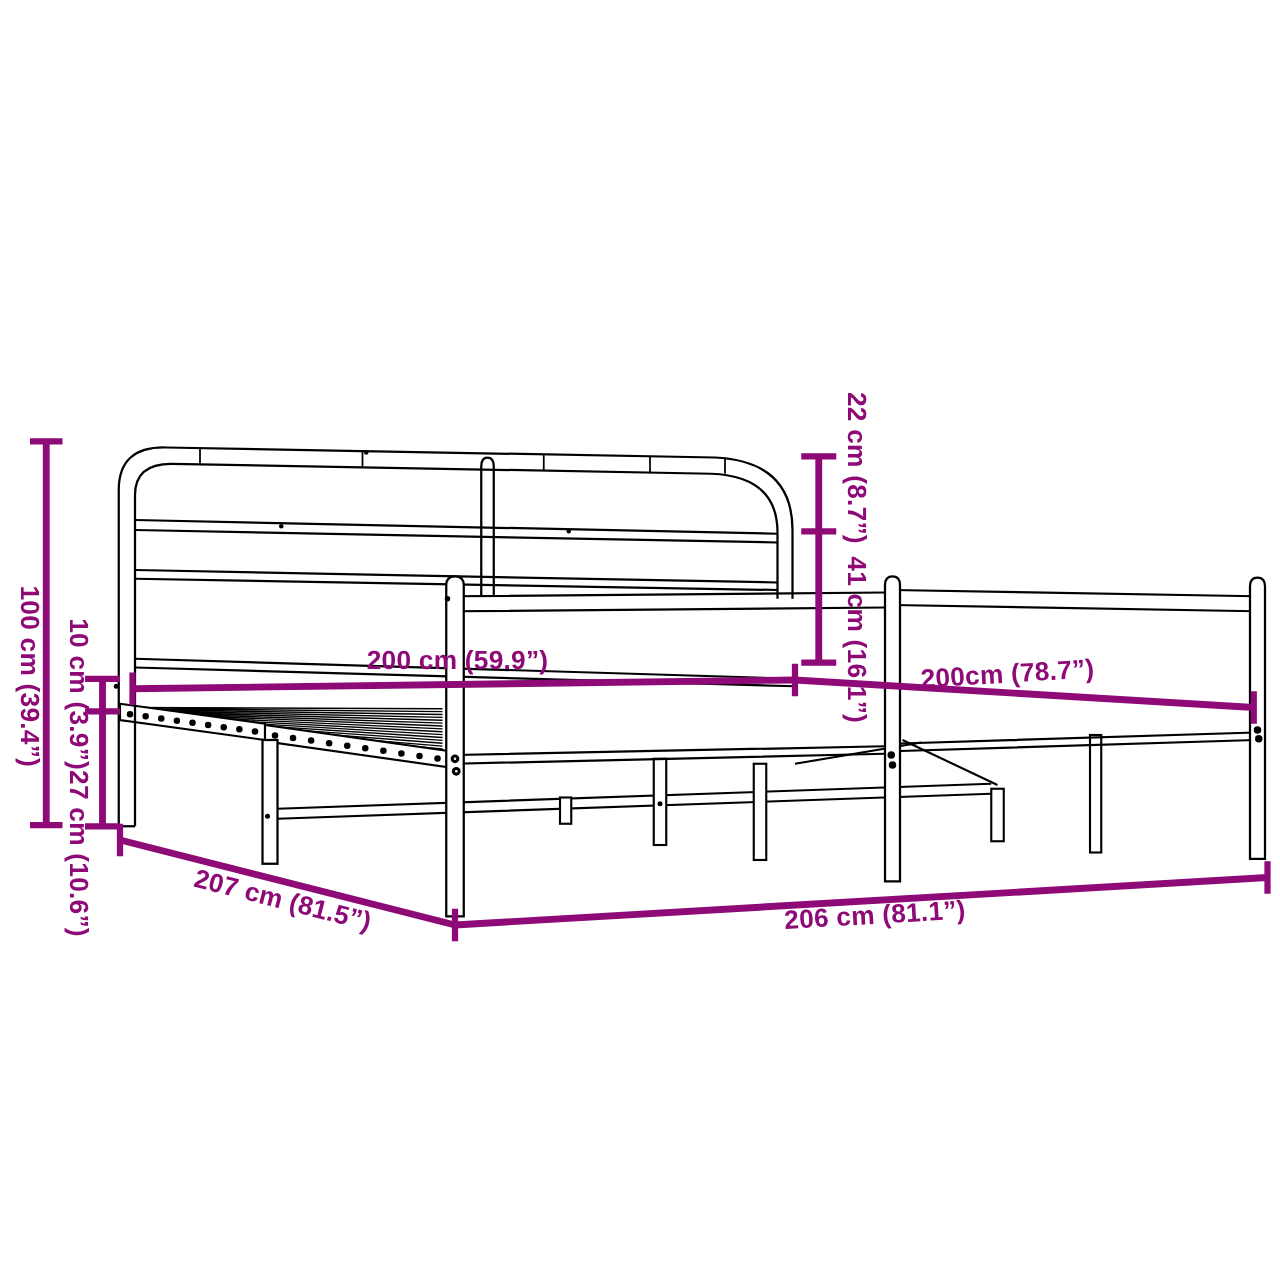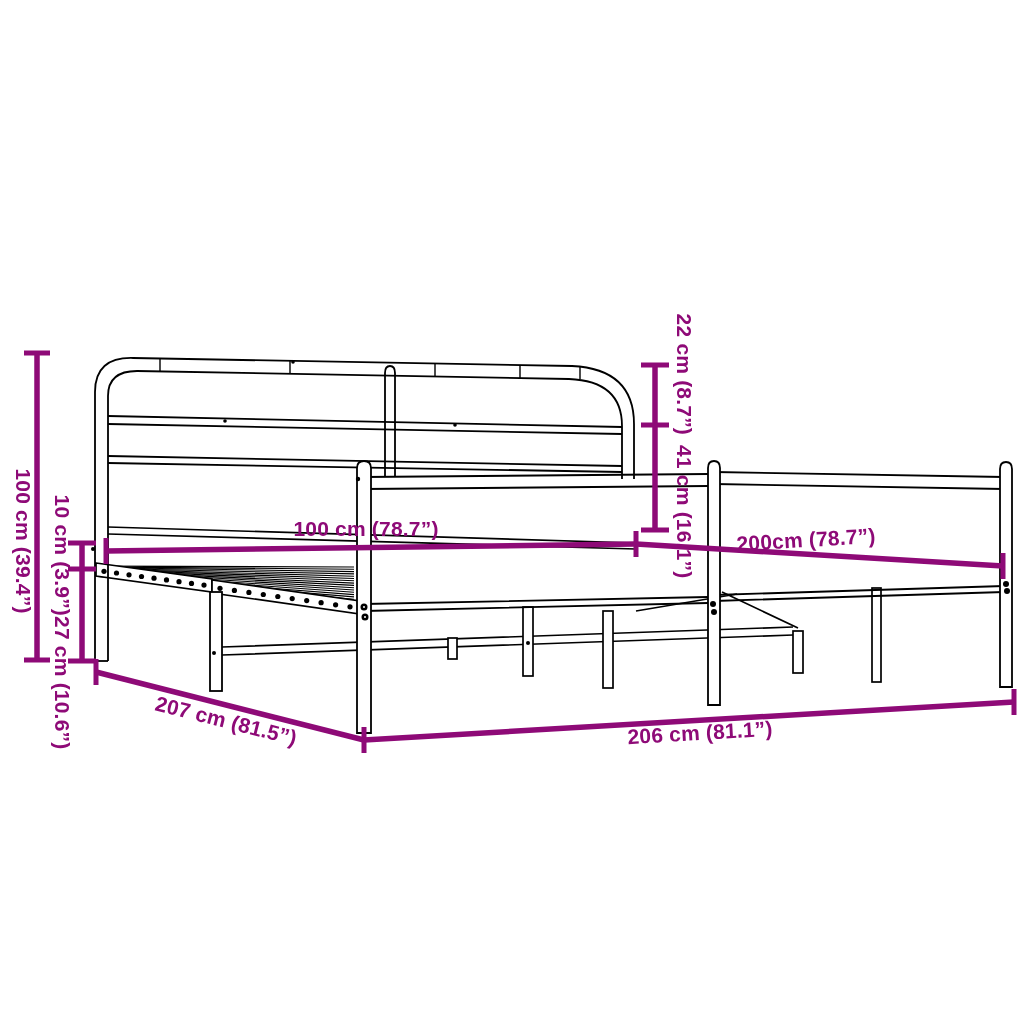--- a/index.html
+++ b/index.html
@@ -155,20 +155,20 @@
         </g>
     </g>
   </svg>
 
   <div class="dim" style="left:23px;top:541px;--r:90deg">100 cm (39.4”)</div>
 
   <div class="dim" style="left:62px;top:622px;--r:90deg"><span>10 cm (3.9”)</span><span>27 cm (10.6”)</span></div>
 
   <div class="dim" style="left:684px;top:446px;--r:90deg"><span>22 cm (8.7”)</span><span class="gap"></span><span>41 cm (16.1”)</span></div>
 
-  <div class="dim" style="left:366px;top:529px;--r:0deg">100 cm (78.7”)</div>
+  <div class="dim" style="left:366px;top:529px;--r:0deg">200 cm (59.9”)</div>
 
   <div class="dim" style="left:806px;top:540px;--r:-3.5deg">200cm (78.7”)</div>
 
   <div class="dim" style="left:226px;top:721px;--r:14.2deg">207 cm (81.5”)</div>
 
   <div class="dim" style="left:700px;top:733px;--r:-3.4deg">206 cm (81.1”)</div>
 </div>
 
 </body></html>

